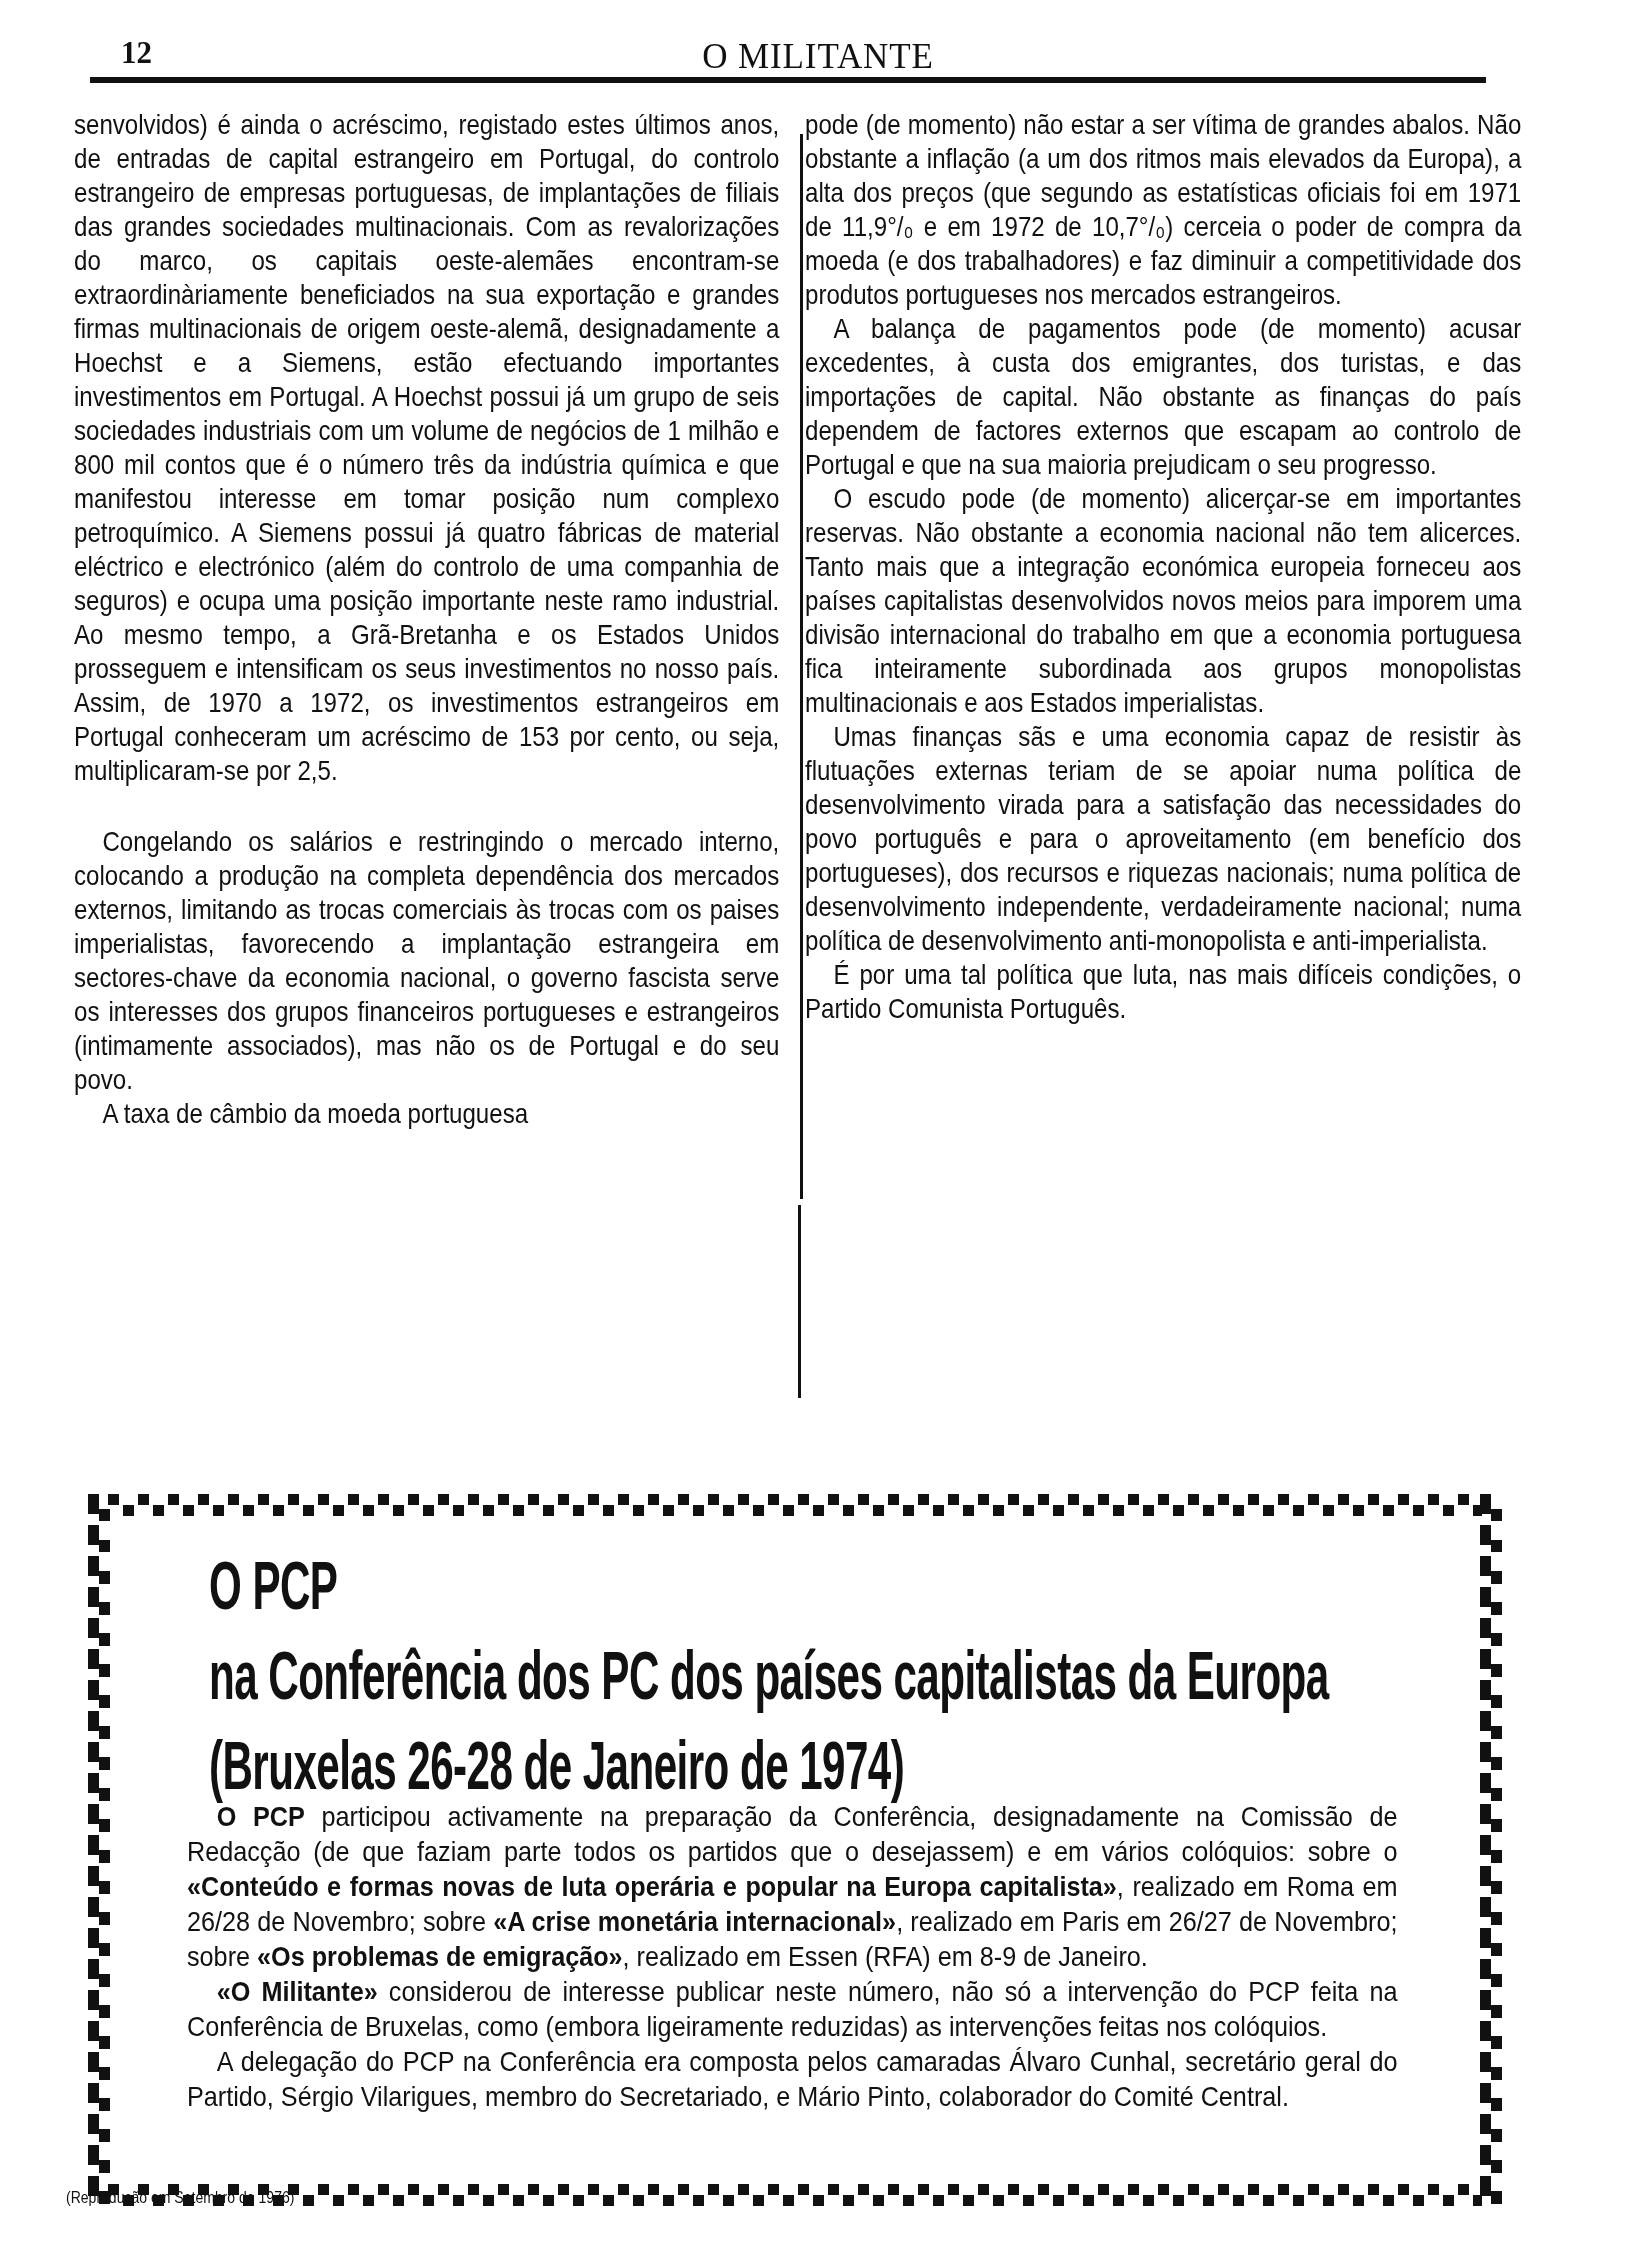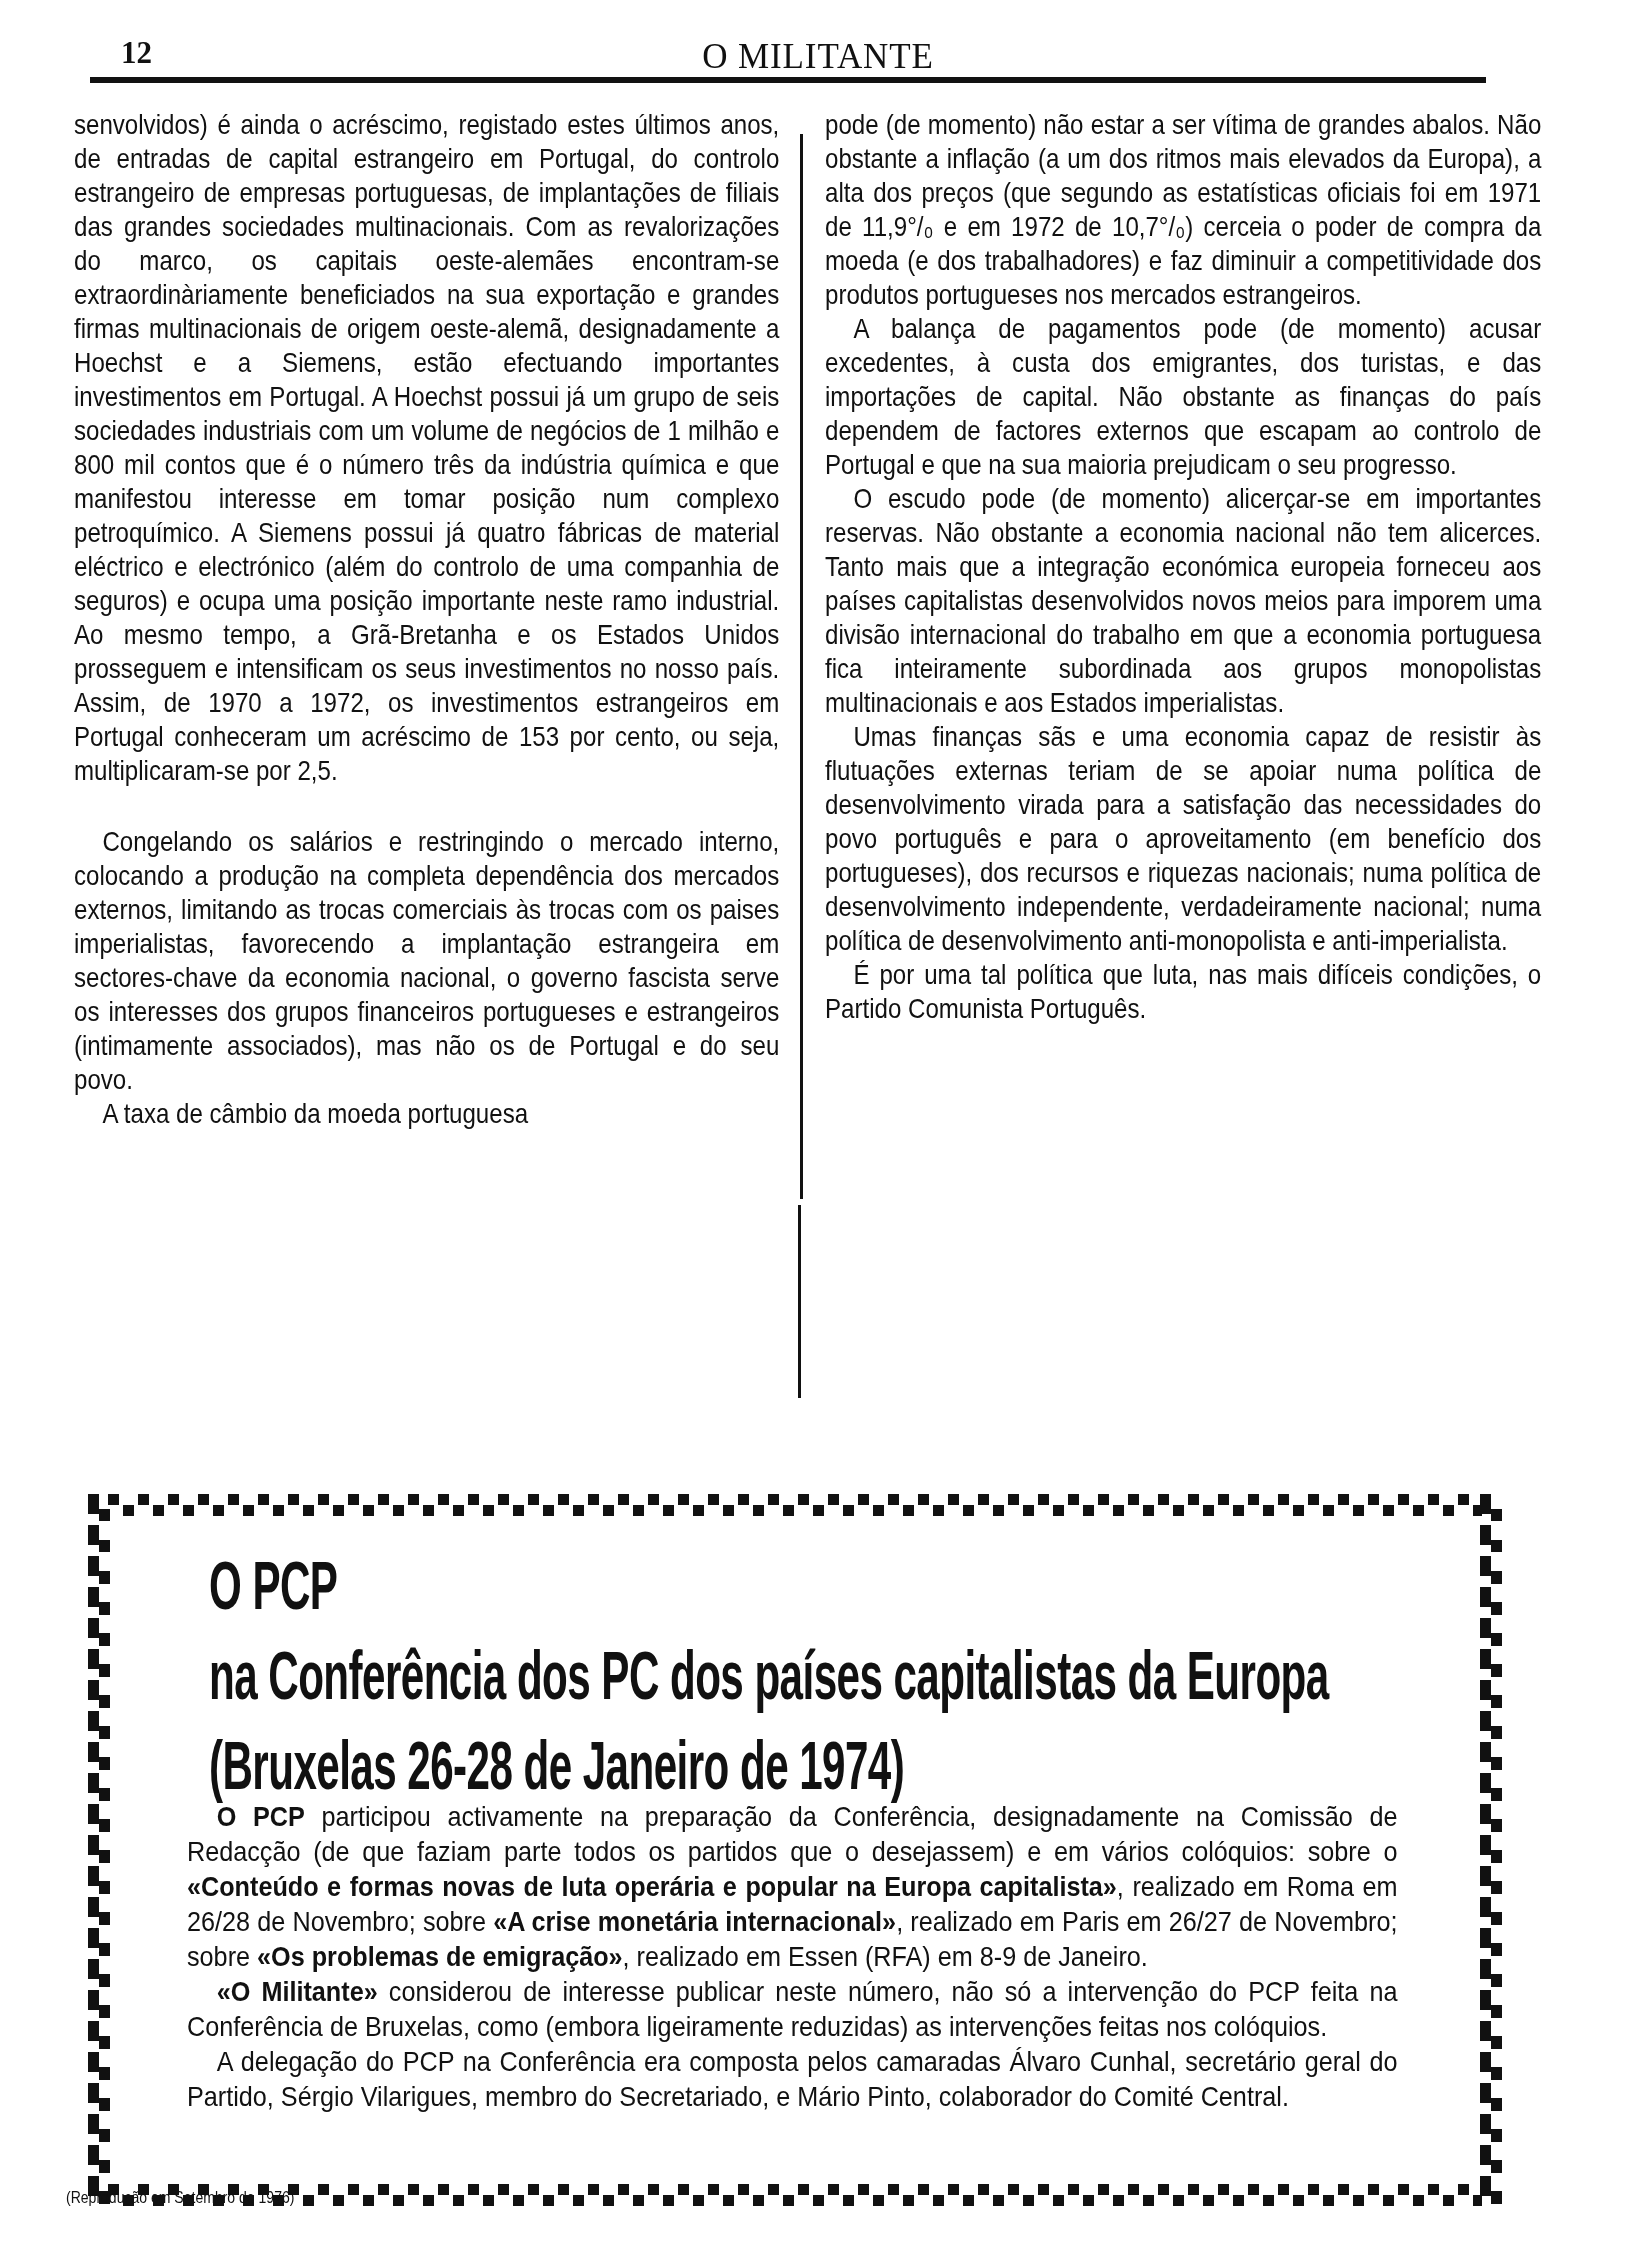--- a/index.html
+++ b/index.html
@@ -19,21 +19,21 @@
     position: absolute; left: 90px; top: 77px; width: 1396px; height: 5.5px;
     background: #111;
   }
   .col {
     position: absolute; top: 108px; font-size: 28px; line-height: 34px;
     text-align: justify; font-family: "Liberation Sans Narrow", "Liberation Sans", sans-serif;
   }
   .col p { margin: 0; text-indent: 0; }
   .col p.indent { text-indent: 33px; }
   .col-left { left: 66px; width: 707px; font-stretch: condensed; margin-left: 8px; }
-  .col-right { left: 825px; width: 718px; }
+  .col-right { left: 805px; width: 718px; }
   .col-text { transform: scaleX(0.86); transform-origin: left top; width: 116%; }
   .gap { height: 37px; }
   .divider-a {
     position: absolute; left: 800px; top: 134px; width: 2.8px; height: 1065px; background: #111;
   }
   .divider-b {
     position: absolute; left: 798px; top: 1205px; width: 2.8px; height: 193px; background: #111;
   }
   .box {
     position: absolute; left: 88px; top: 1494px; width: 1414px; height: 712px;

